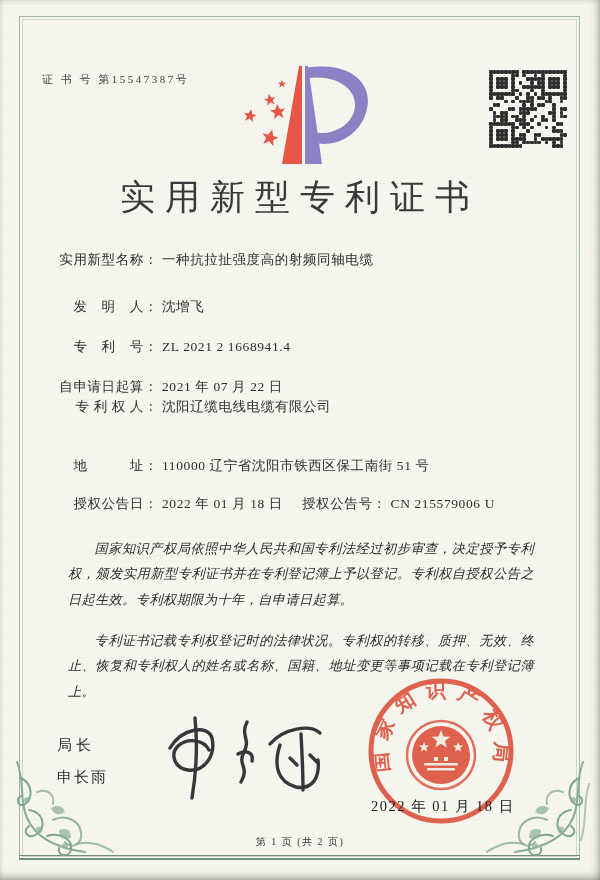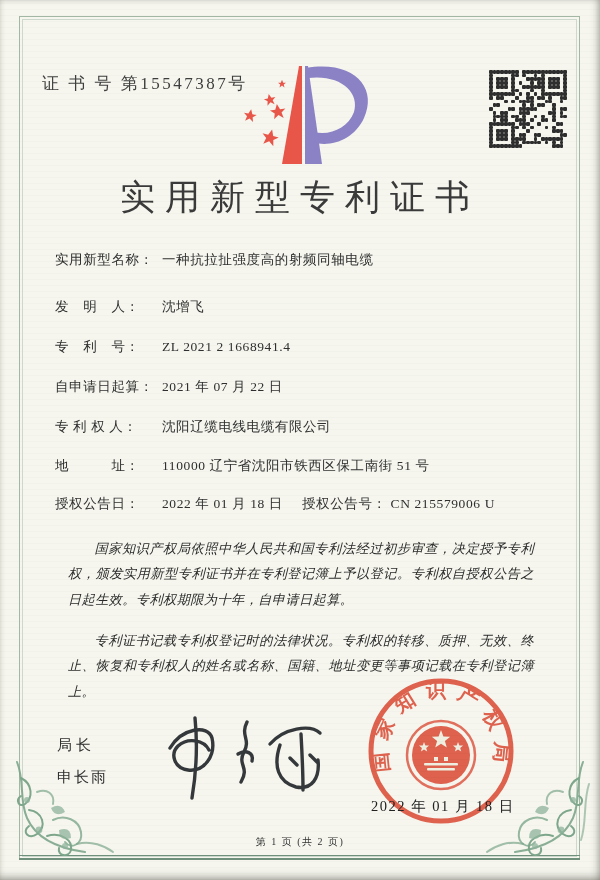--- a/index.html
+++ b/index.html
@@ -20,34 +20,34 @@
       inset 0 3px 6px -4px rgba(120,120,110,0.25);
   }
   .frame{
     position:absolute;left:19px;top:16px;right:20px;bottom:20px;
     border:1px solid #a3b7a5;outline:1px solid #ccd8cc;outline-offset:-4px;
   }
   .bottom-rule{
     position:absolute;left:19px;right:20px;bottom:20px;height:5px;
     border-top:1px solid #6f917c;border-bottom:2px solid #6f917c;box-sizing:border-box;
   }
-  .cert-no{position:absolute;left:42px;top:72px;font-size:17px;letter-spacing:2.5px;color:#3e3e3e;}
+  .cert-no{position:absolute;left:42px;top:72px;font-size:11px;letter-spacing:2.5px;color:#3e3e3e;}
   .logo{position:absolute;left:226px;top:60px;width:162px;height:114px;}
   .qr{
     position:absolute;left:489px;top:70px;width:78px;height:78px;
     display:grid;grid-template-columns:repeat(21,1fr);grid-template-rows:repeat(21,1fr);
   }
   .qr div{background:transparent;}
   .qr div.d{background:#2e2e2e;border-radius:1px;}
   .title{
     position:absolute;left:0;right:0;top:174px;text-align:center;
     font-size:35px;letter-spacing:10px;color:#3a3a3a;font-weight:500;
   }
   .field{position:absolute;left:55px;font-size:13.5px;letter-spacing:0.6px;white-space:nowrap;}
-  .flabel{display:inline-block;min-width:103px;}
+  .flabel{display:inline-block;min-width:103px;text-align:right;}
   .fvalue{}
   .grant-right{position:absolute;left:247px;top:0;}
   .paras{position:absolute;left:52px;top:520px;width:498px;}
   .paras p{
     margin:16px;font-size:13.2px;line-height:1.92;text-indent:2em;
     font-style:italic;color:#2b2b2b;letter-spacing:0.4px;text-align:justify;
   }
   .signer-title{position:absolute;left:57px;top:736px;font-size:15px;letter-spacing:4px;color:#2e2e2e;}
   .signer-name{position:absolute;left:57px;top:768px;font-size:15px;letter-spacing:2px;color:#2e2e2e;}
   .signature{position:absolute;left:152px;top:710px;width:180px;height:100px;}
@@ -578,21 +578,21 @@
     <span class="fvalue">沈增飞</span>
   </div>
   <div class="field" style="top:338px">
     <span class="flabel">专　利　号：</span>
     <span class="fvalue">ZL 2021 2 1668941.4</span>
   </div>
   <div class="field" style="top:378px">
     <span class="flabel">自申请日起算：</span>
     <span class="fvalue">2021 年 07 月 22 日</span>
   </div>
-  <div class="field" style="top:418px">
+  <div class="field" style="top:398px">
     <span class="flabel">专 利 权 人：</span>
     <span class="fvalue">沈阳辽缆电线电缆有限公司</span>
   </div>
   <div class="field" style="top:457px">
     <span class="flabel">地　　　址：</span>
     <span class="fvalue">110000  辽宁省沈阳市铁西区保工南街 51 号</span>
   </div>
   <div class="field" style="top:495px">
     <span class="flabel">授权公告日：</span>
     <span class="fvalue">2022 年 01 月 18 日</span>

